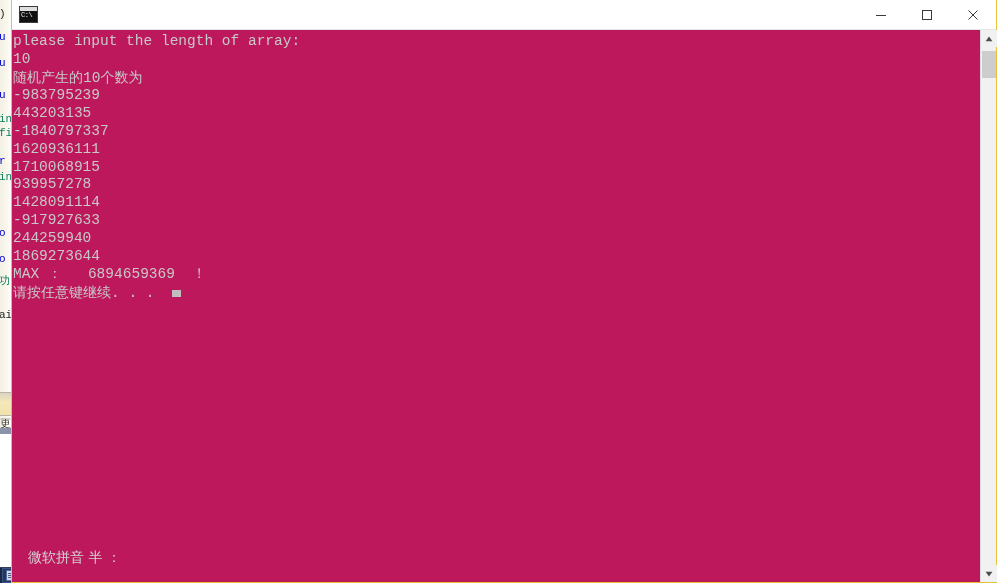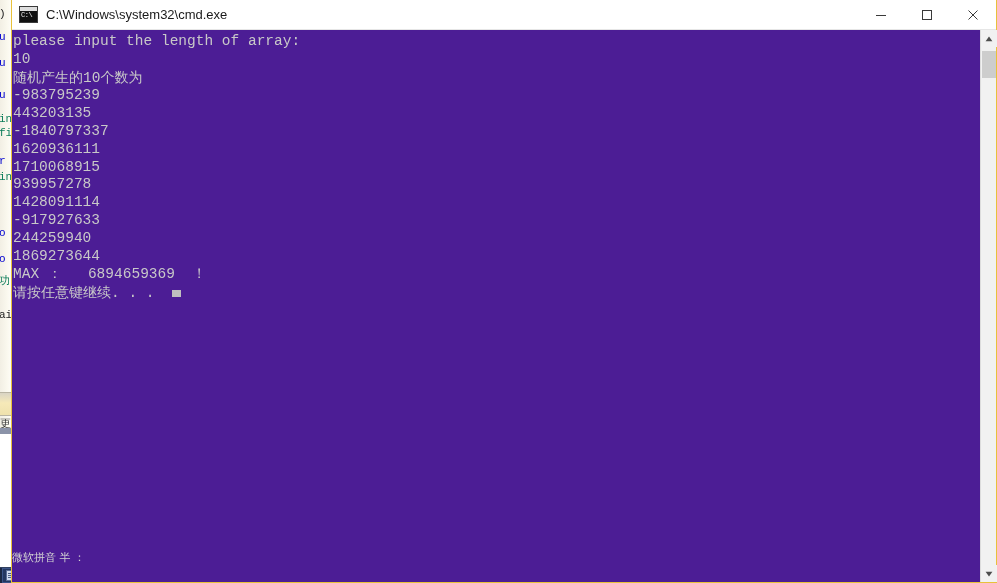--- a/index.html
+++ b/index.html
@@ -198,21 +198,21 @@
     background: transparent;
   }
   .win-btn svg { display: block; }
 
   
   #console-area {
     position: absolute;
     left: 0; top: 30px;
     right: 0;
     bottom: 0;
-    background: #4c1d95;
+    background: #be185d;
     overflow: hidden;
   }
   #console-text {
     position: absolute;
     left: 0; top: 3px;
     padding-left: 1px;
     font-family: "Liberation Mono", monospace;
     font-size: 14.5px;
     line-height: 17.8px;
     color: #c8c8c8;
@@ -228,23 +228,23 @@
     width: 9px;
     height: 7px;
     background: #bfbfbf;
     vertical-align: baseline;
     margin-left: 17px;
   }
   #ime-status {
     position: absolute;
     left: 0;
     bottom: 16px;
-    padding-left: 0;
+    padding-left: 16px;
     font-family: "DejaVu Sans", sans-serif;
-    font-size: 11px;
+    font-size: 14px;
     line-height: 17px;
     color: #d2d2d2;
     white-space: pre;
     margin-top: 12px;
   }
 
   
   #console-scrollbar {
     position: absolute;
     right: 0; top: 30px;
@@ -317,21 +317,20 @@
   </div>
 </div>
 
 <div id="cmd-window">
 
   <div id="title-bar">
     <div id="title-icon">
       <span class="bar"></span>
       <span class="glyph">C:\</span>
     </div>
-    <div id="title-text">C:\Windows\system32\cmd.exe</div>
 
     <div id="window-controls">
       <div class="win-btn">
         <svg width="12" height="12" viewBox="0 0 12 12" aria-hidden="true">
           <line x1="1" y1="6.5" x2="11" y2="6.5" stroke="#3a3a3a" stroke-width="1"></line>
         </svg>
       </div>
       <div class="win-btn">
         <svg width="12" height="12" viewBox="0 0 12 12" aria-hidden="true">
           <rect x="1.5" y="1.5" width="9" height="9" fill="none" stroke="#3a3a3a" stroke-width="1"></rect>

